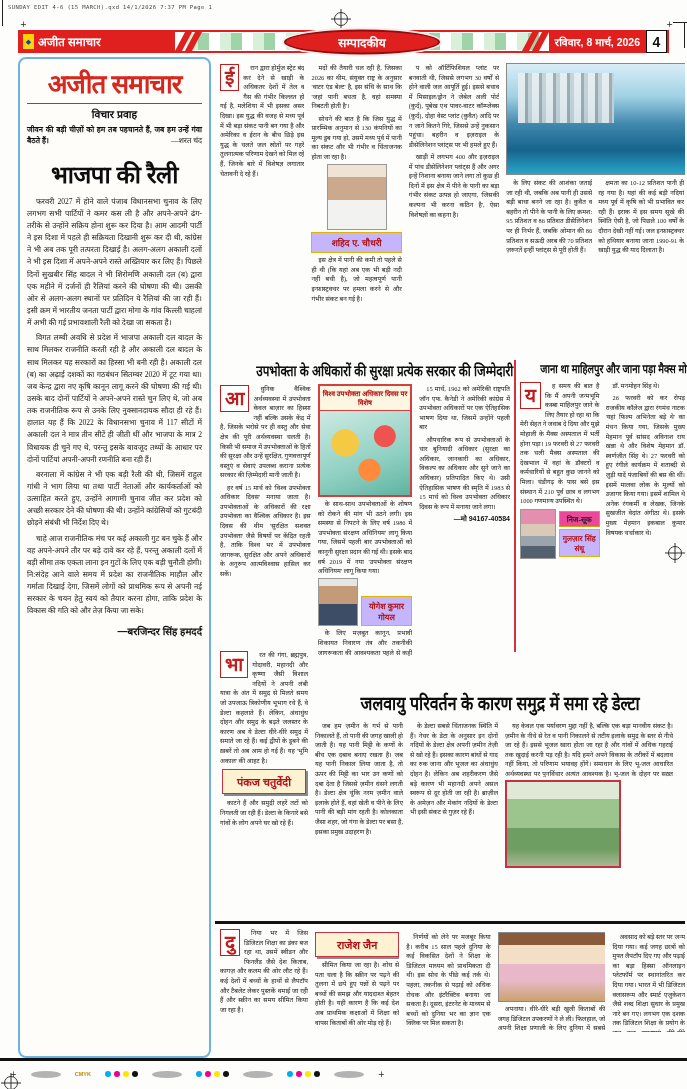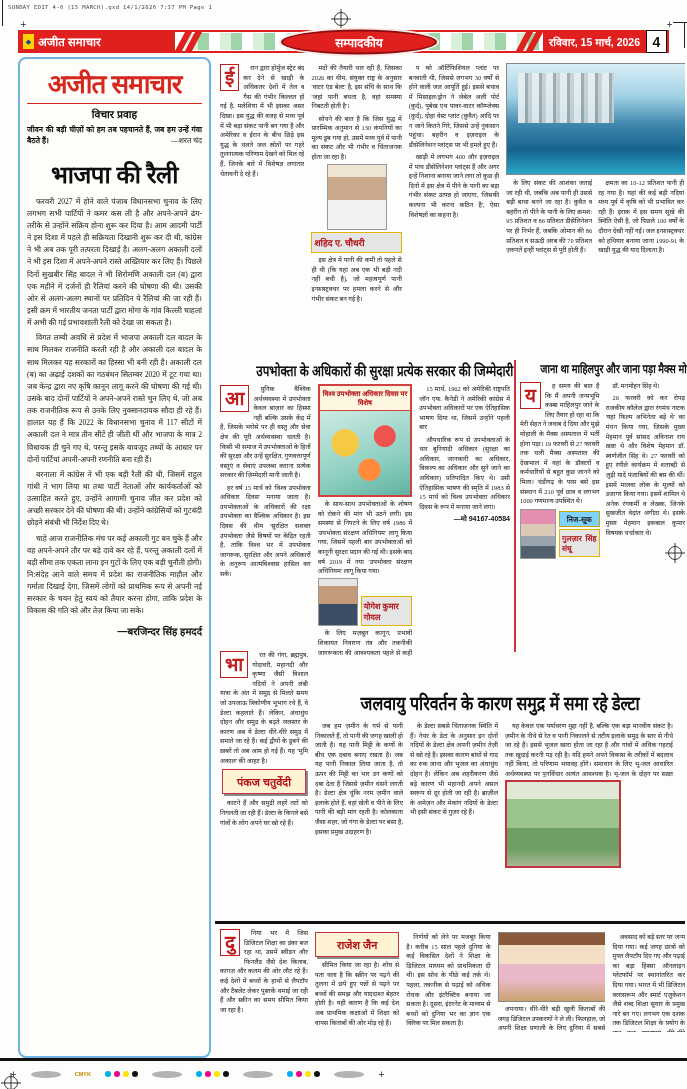--- a/index.html
+++ b/index.html
@@ -51,21 +51,21 @@
   .signoff{text-align:right;font:bold 10px "Liberation Sans",sans-serif;margin-top:6px;color:#111;}
   
   .headline{font-family:"Liberation Sans",sans-serif;font-weight:800;color:#0d0d0d;text-align:center;}
   .condensed{white-space:nowrap;transform:scaleX(.84);transform-origin:center;}
   .body{font-size:6.4px;line-height:1.5;text-align:justify;color:#1c1c1c;}
   .body p{margin:0 0 2.5px;text-indent:7px;}
   .cols{display:flex;gap:7px;}
   .col{overflow:hidden;}
   .dcap{float:left;font:bold 19px "Liberation Sans",sans-serif;color:#c21d1d;border:1px solid #c21d1d;
         padding:3px 4px;margin:1px 4px 1px 0;line-height:1;background:#fff;}
-  .author-name{background:#e5e5e5;color:#b01116;font:bold 9px "Liberation Sans",sans-serif;
+  .author-name{background:#c4b5fd;color:#b01116;font:bold 9px "Liberation Sans",sans-serif;text-align:center;
                padding:3px 2px;border:1px solid #e0b400;}
   .author-photo{border:1px solid #999;}
   .byline-box{border:1.5px solid #c33340;background:#fdf3d3;color:#b01116;font:bold 11px "Liberation Sans",sans-serif;
               text-align:center;padding:4px 4px;box-shadow:2px 2px 0 #8a8a8a;margin:4px 2px;}
   .photo{border:1px solid #888;}
   
   .plant-photo{background:linear-gradient(180deg,#d9eef7 0%,#9fd0e4 30%,#3f87ad 55%,#15648e 78%,#2aa5c9 100%);position:relative;}
   .plant-photo::before{content:"";position:absolute;left:6%;right:40%;top:8%;height:46%;
      background:repeating-linear-gradient(90deg,#e8eef0 0 7px,#9aa8ae 7px 10px,#c6d2d6 10px 14px);opacity:.9;}
   .portrait-a{background:linear-gradient(180deg,#efe3d4 0 18%,#caa98c 18% 55%,#f2f2f0 55% 100%);}
@@ -73,21 +73,21 @@
   .portrait-sikh{background:linear-gradient(180deg,#e58fb0 0 30%,#d9c9b6 30% 55%,#9aa4ad 55% 75%,#53616e 75% 100%);}
   .illus{background:radial-gradient(circle at 28% 38%,#f6c945 0 16%,rgba(0,0,0,0) 17%),
                     radial-gradient(circle at 72% 30%,#ef5350 0 12%,rgba(0,0,0,0) 13%),
                     radial-gradient(circle at 55% 70%,#ff8a3c 0 14%,rgba(0,0,0,0) 15%),
                     linear-gradient(160deg,#cdeae2,#8fd0c2 60%,#5fb3a1);}
   .delta-photo{background:linear-gradient(180deg,#dfe9d6 0 20%,#9cc48d 20% 55%,#6f9e63 55% 80%,#a9b894 100%);border:2px solid #c33340;}
   .kids-photo{background:linear-gradient(180deg,#8a5a3a 0 18%,#f3dfc5 18% 45%,#e8b8c8 45% 70%,#caa36f 100%);}
   .special-box{border:2px solid #d34040;background:#fff;}
   .special-box .title{background:#fdf6e0;color:#b01116;font:bold 6.8px "Liberation Sans",sans-serif;
                       text-align:center;padding:3px 2px;border-bottom:1.5px solid #d34040;}
-  .tag-box{background:#7dd3fc;color:#222;font:bold 7.5px "Liberation Sans",sans-serif;text-align:center;
+  .tag-box{background:#ec4899;color:#222;font:bold 7.5px "Liberation Sans",sans-serif;text-align:center;
            padding:2px;border:1px solid #caa400;margin-bottom:2px;}
   .phone{font:bold 7px "Liberation Sans",sans-serif;text-align:right;color:#111;margin-top:2px;}
   .vdiv{position:absolute;background:#d33340;}
 </style>
 </head>
 <body>
 
 <div id="page">
 
   <div class="slug">SUNDAY EDIT 4-6 (15 MARCH).qxd   14/1/2026   7:37 PM   Page 1</div>
@@ -106,21 +106,21 @@
       <div class="bar-brand">अजीत समाचार</div>
     </div>
     <div class="bar-strip">
       <div class="slash s1"></div>
       <div class="slash s2"></div>
       <div class="slash s3"></div>
       <div class="slash s4"></div>
       <div class="bar-oval">सम्पादकीय</div>
     </div>
     <div class="bar-right">
-      <div class="bar-date">रविवार, 15 मार्च, 2026</div>
+      <div class="bar-date">रविवार, 8 मार्च, 2026</div>
       <div class="bar-pageno">4</div>
     </div>
   </div>
 
   <div id="edit-col">
     <div class="edit-masthead">अजीत समाचार</div>
     <div class="strapline">विचार प्रवाह</div>
     <div class="quote">
       <span>जीवन की बड़ी चीज़ों को हम तब पहचानते हैं, जब हम उन्हें गंवा बैठते हैं।</span>
       <span class="quote-attr">—शरत चंद</span>

